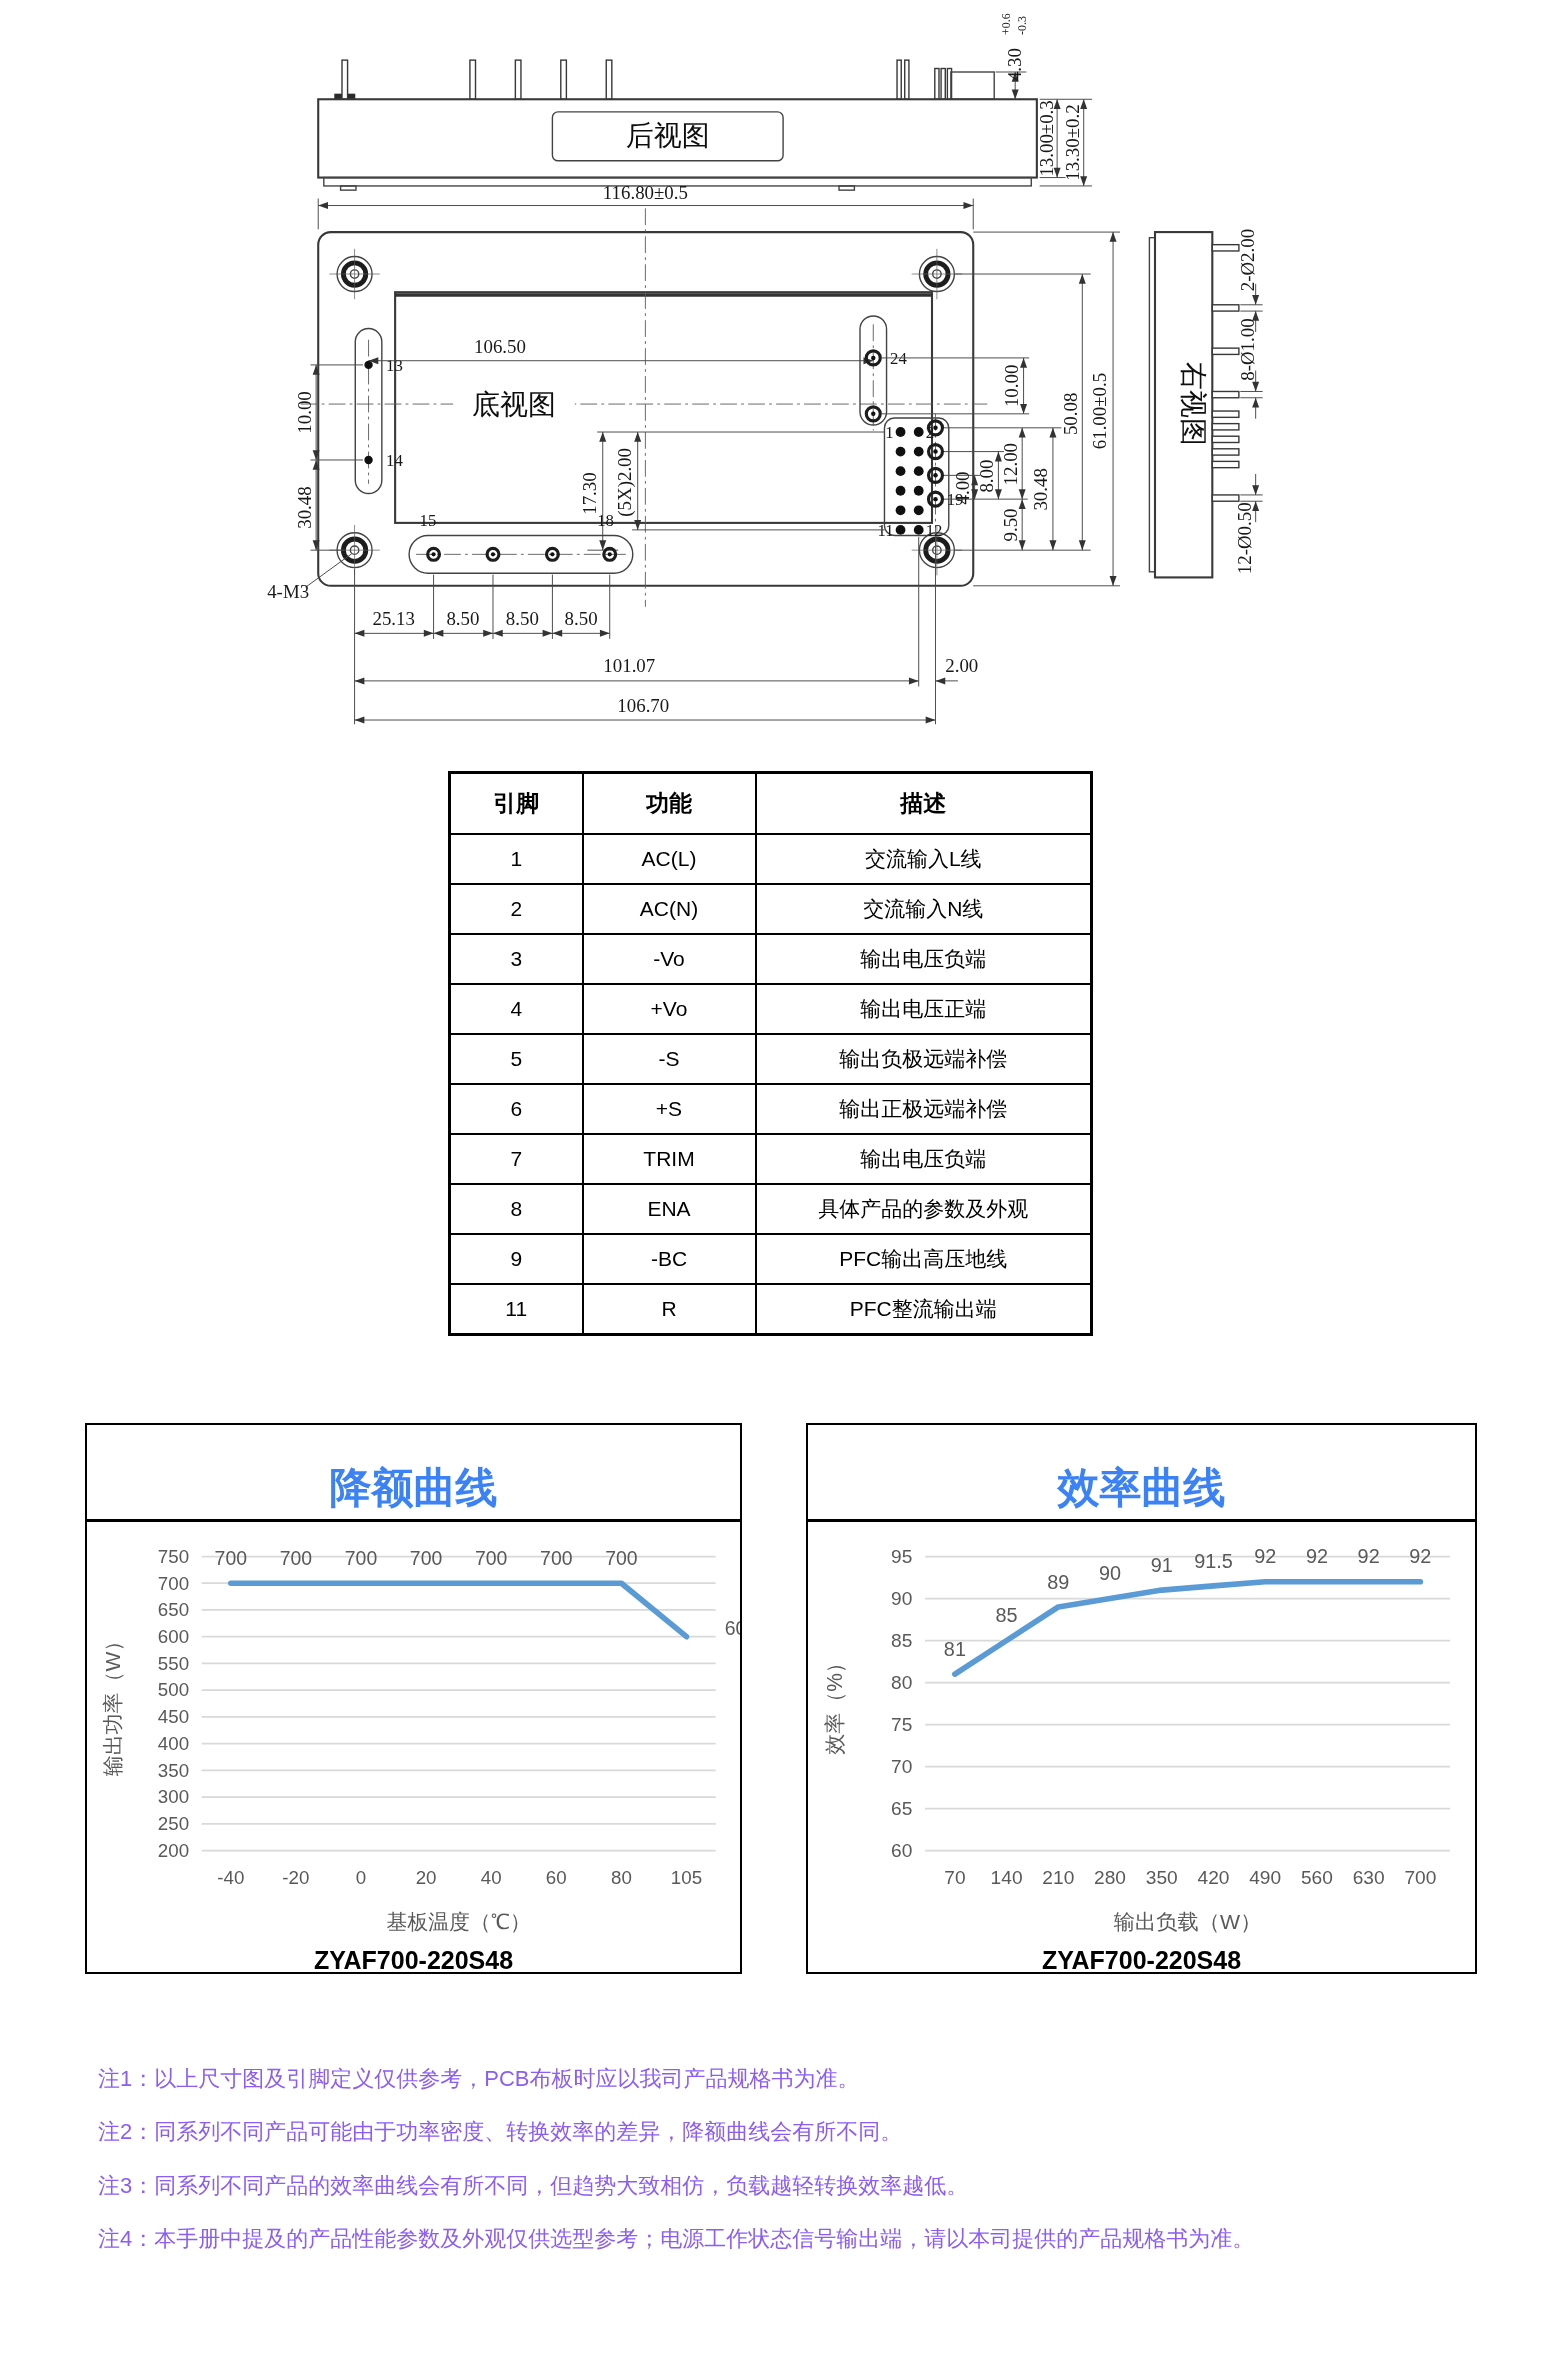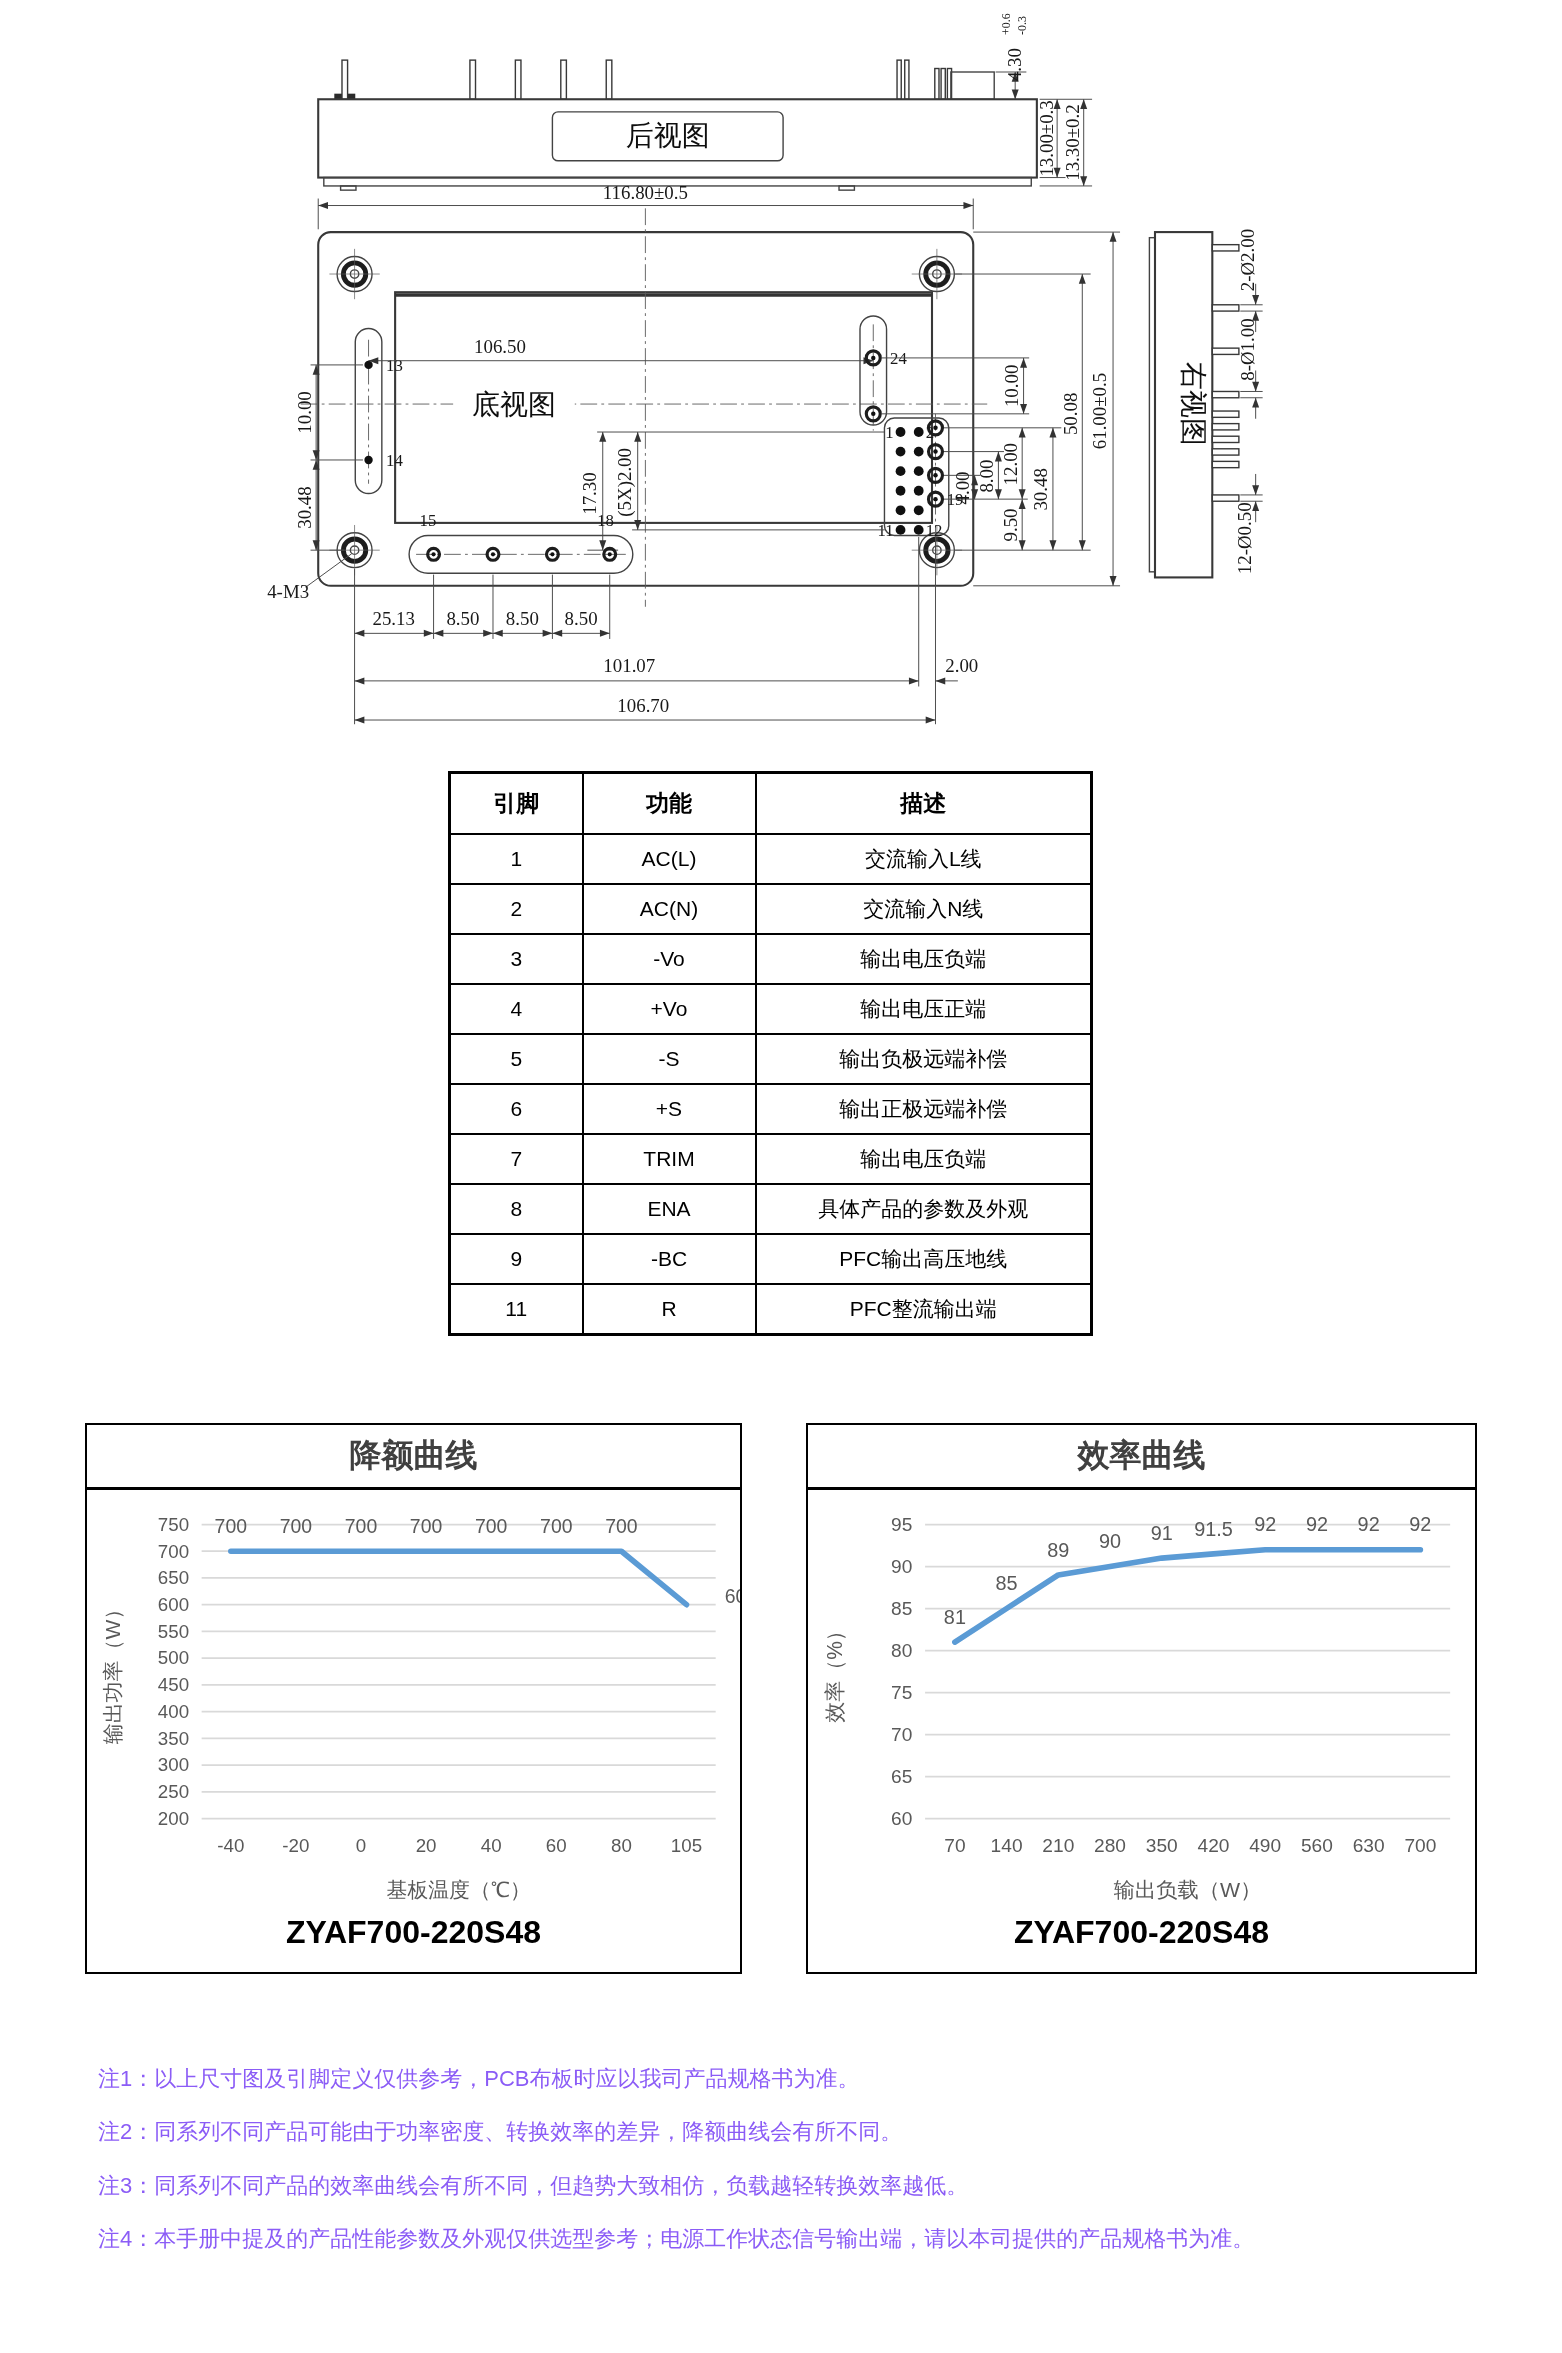--- a/index.html
+++ b/index.html
@@ -32,23 +32,23 @@
   #pin-table th{height:59px;font-size:23px;font-weight:bold;}
   #pin-table td{height:48px;font-size:21px;}
   #pin-table col.c1{width:133px;} #pin-table col.c2{width:173px;} #pin-table col.c3{width:336px;}
   #pin-table{border:3.5px solid #000;}
 
   
   .chart-box{position:absolute;top:1423px;height:551px;border:2.8px solid #000;background:#fff;
              box-sizing:border-box;}
   #chart0{left:85px;width:657px;} #chart1{left:806px;width:671px;}
   .chart-title{height:62px;border-bottom:3.5px solid #000;display:flex;align-items:center;
-             justify-content:center;font-size:32px;font-weight:bold;color:#404040;}
+             justify-content:center;font-size:42px;font-weight:bold;color:#3b82f6;margin-top:32px;}
   .chart-plot{display:block;width:100%;height:420px;margin-top:2.8px;}
-  .chart-model{text-align:center;font-size:32px;font-weight:bold;color:#000;margin-top:1.4px;}
+  .chart-model{text-align:center;font-size:25px;font-weight:bold;color:#000;margin-top:1.4px;}
   .ctick{font:27px "Liberation Sans",sans-serif;fill:#595959;}
   .clabel{font:28px "Liberation Sans",sans-serif;fill:#595959;}
   .caxis{font:30px "Liberation Sans",sans-serif;fill:#595959;}
 
   
   #notes{position:absolute;left:98px;top:2068px;width:1385px;}
   #notes p{margin:0 0 31px 0;font-size:22px;color:#8b5cf6;line-height:22.4px;}
 </style>
 </head>
 <body>

